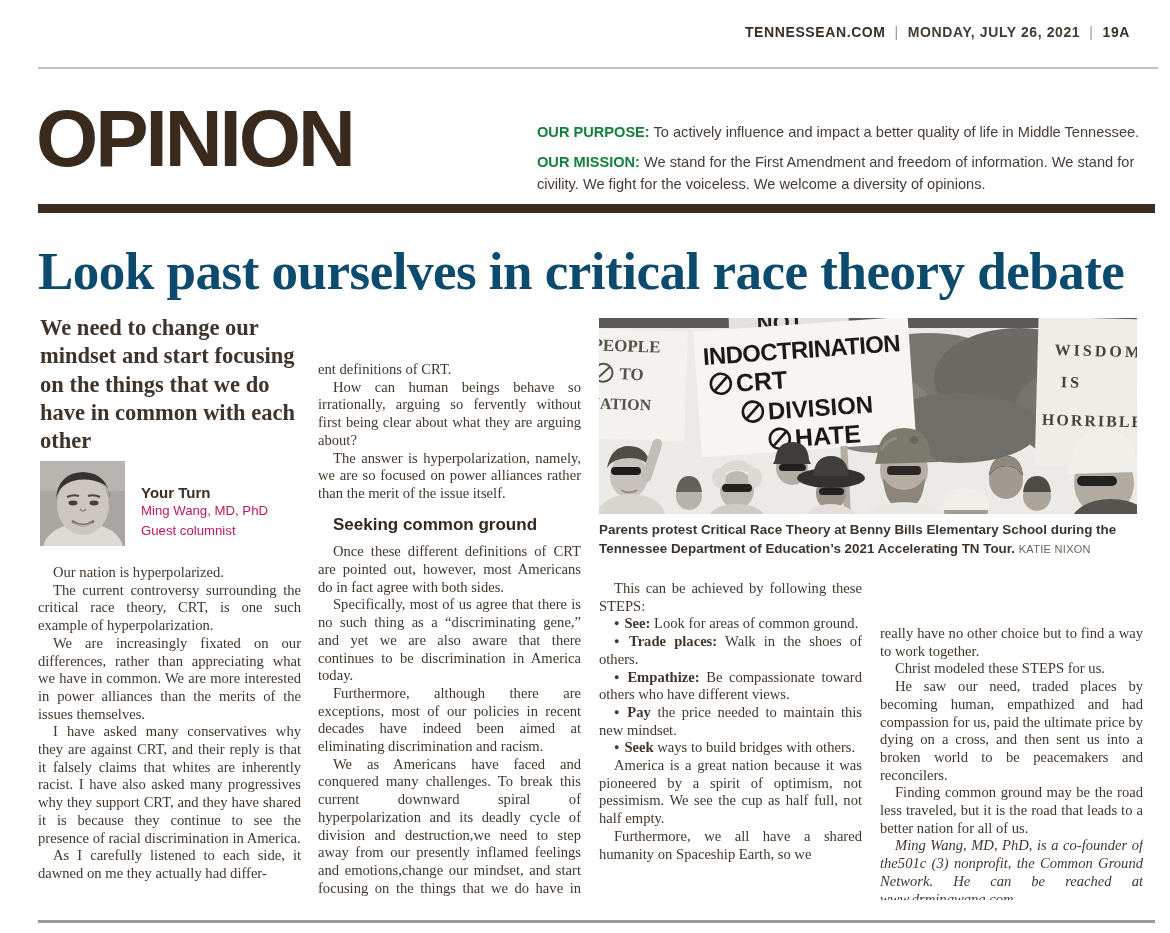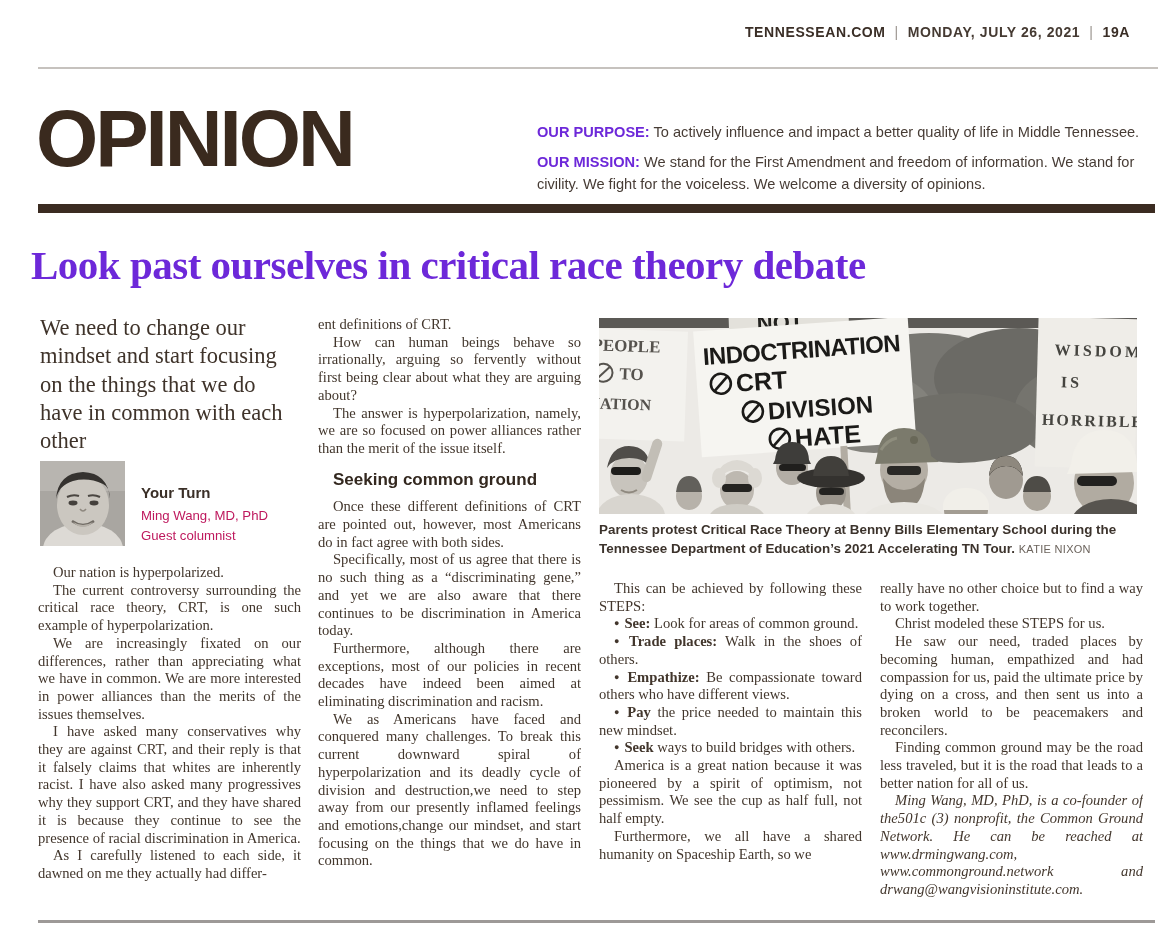--- a/index.html
+++ b/index.html
@@ -13,43 +13,43 @@
   .topbar .date { font-weight:600; color:#453a32; }
   .topbar .sep { color:#9b958f; font-weight:400; margin:0 9px; }
   .rule-thin-top { position:absolute; left:38px; right:12px; top:67px; height:2px; background:#c6c2be; }
 
   
   .masthead { position:absolute; left:36px; top:99px; font-size:80px; font-weight:700;
               letter-spacing:-3px; color:#3a2a1e; line-height:1; }
   .pm-block { position:absolute; left:537px; top:121px; width:605px; font-size:14.6px;
               line-height:1.52; color:#473c35; }
   .pm-block p { margin-bottom:8px; }
-  .pm-label { font-weight:bold; color:#6d28d9; }
+  .pm-label { font-weight:bold; color:#15803d; }
   .rule-thick { position:absolute; left:38px; top:204px; width:1117px; height:9px; background:#3b2b21; }
 
   
-  .headline { position:absolute; left:31px; top:241px; width:1115px;
-              font-family:"Liberation Serif", serif; font-size:41px; font-weight:700;
-              letter-spacing:-.5px; color:#6d28d9; }
+  .headline { position:absolute; left:38px; top:241px; width:1115px;
+              font-family:"Liberation Serif", serif; font-size:53px; font-weight:700;
+              letter-spacing:-.5px; color:#0c4a6e; }
   .deck { position:absolute; left:40px; top:314px; width:262px;
-          font-family:"Liberation Serif", serif; font-size:22.5px; font-weight:400;
+          font-family:"Liberation Serif", serif; font-size:22.5px; font-weight:700;
           line-height:1.26; color:#3f332a; }
 
   
   .byline { position:absolute; left:40px; top:461px; width:262px; height:92px; }
   .byline .photo { position:absolute; left:0; top:0; width:85px; height:85px; }
   .byline .btext { position:absolute; left:101px; top:23px; }
-  .byline .turn { font-weight:bold; font-size:15px; color:#3a2f27; margin-bottom:5px; }
+  .byline .turn { font-weight:bold; font-size:15px; color:#3a2f27; }
   .byline .who  { font-size:13.2px; color:#be185d; line-height:1.55; }
 
   
   .bodycol { position:absolute; width:263px; font-family:"Liberation Serif", serif;
              font-size:14.6px; line-height:17.7px; text-align:justify; color:#42362c; }
   .bodycol p { text-indent:15px; }
-  .bodycol p.cont { text-indent:0; }
+  .bodycol p.cont { text-indent:0;margin-top:45px; }
   #col1 { left:38px;  top:564px; height:336px; overflow:hidden; }
   #col2 { left:318px; top:316px; height:580px; overflow:hidden; }
   #col3 { left:599px; top:580px; height:320px; overflow:hidden; }
   #col4 { left:880px; top:580px; height:320px; overflow:hidden; }
   .subhead { font-family:"Liberation Sans", sans-serif; font-weight:bold; font-size:17px;
              color:#33281f; margin:13px 0 10px; text-align:left; text-indent:0; }
   .step .lead { font-weight:bold; }
   .bullet { font-size:9px; vertical-align:2px; margin-right:5px; }
   .bio { font-style:italic; }
 

